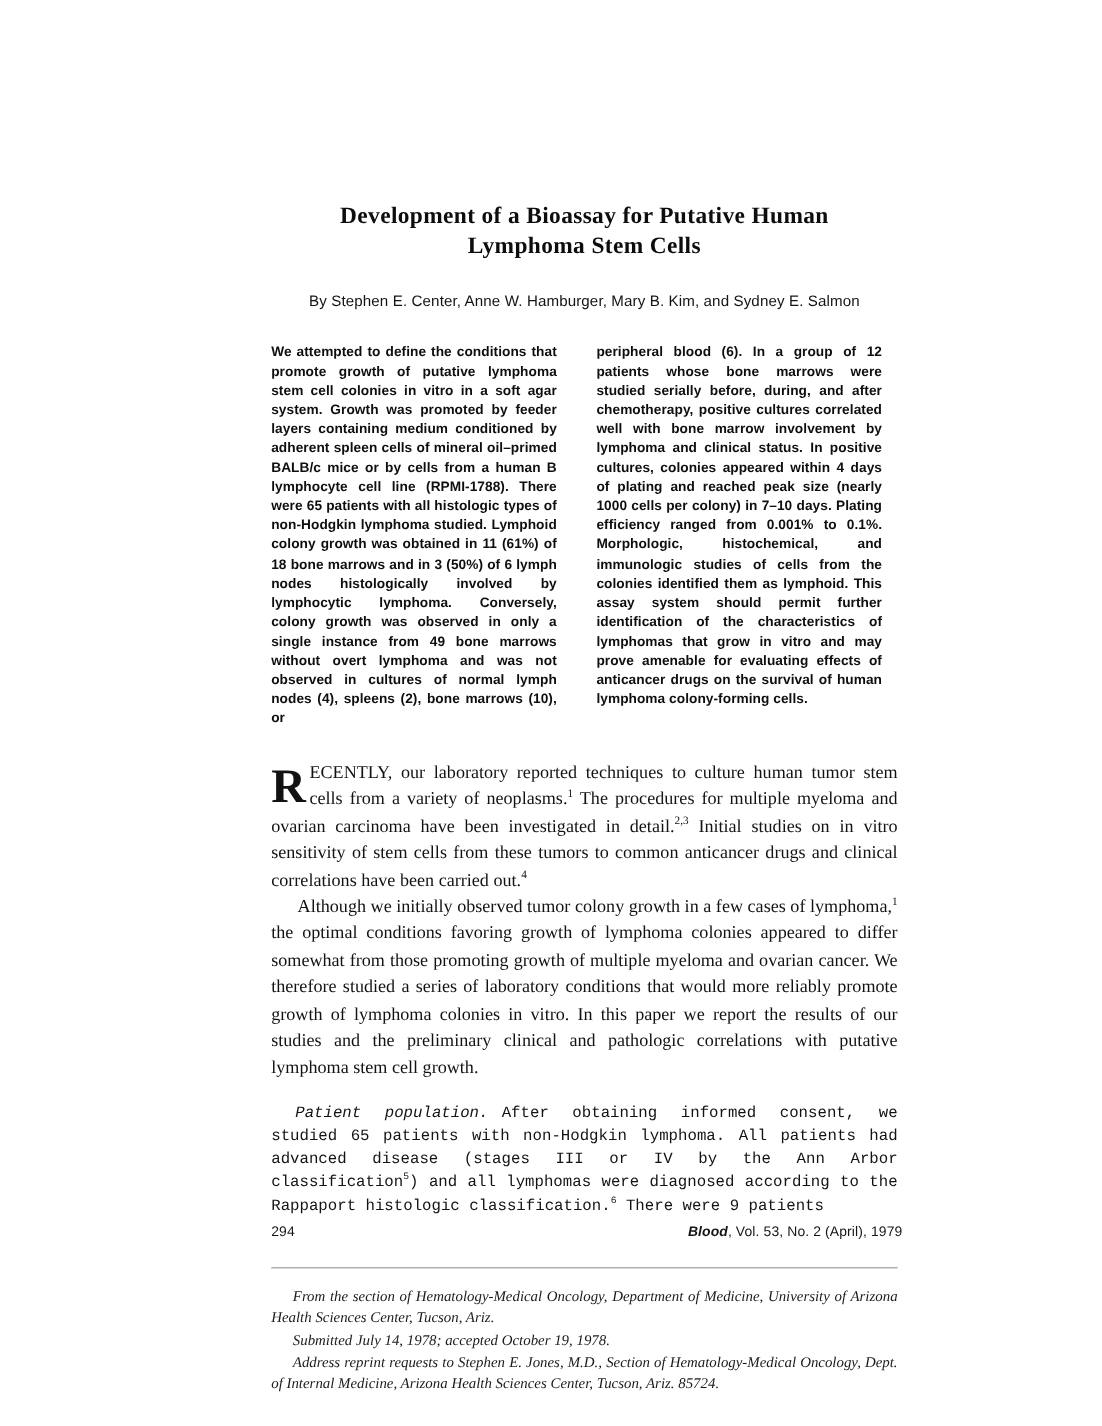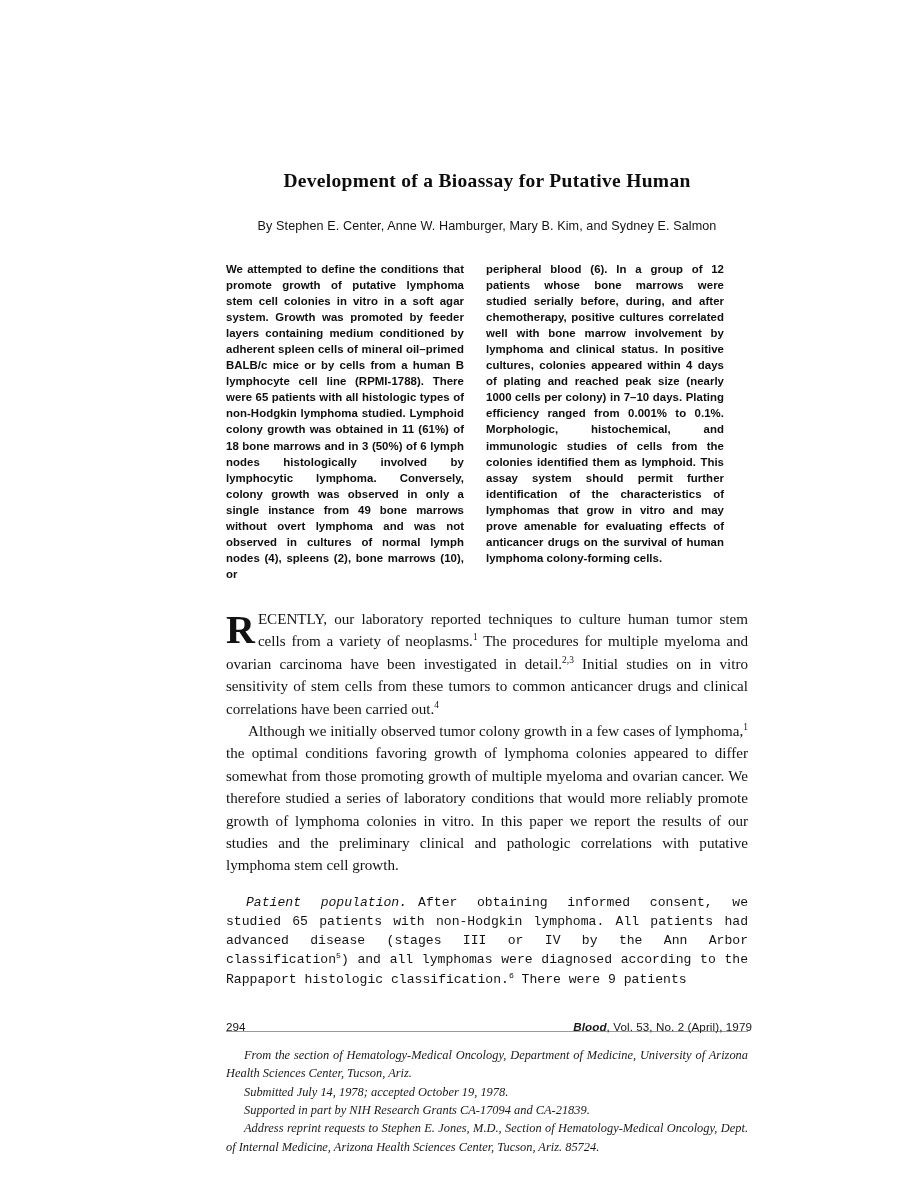--- a/index.html
+++ b/index.html
@@ -56,21 +56,21 @@
     font-family: "Liberation Sans", sans-serif;
     font-size: 12.6px;
     letter-spacing: 0.1px;
     color: #131313;
   }
 
   
   .abstract {
     margin-top: 28px;
     display: flex;
-    gap: 22px;
+    gap: 33px;
   }
   .abstract-col {
     width: 238px;
     font-family: "Liberation Sans", sans-serif;
     font-weight: bold;
     font-size: 11.4px;
     line-height: 16.05px;
     text-align: justify;
     text-justify: inter-word;
     color: #0e0e0e;
@@ -178,20 +178,21 @@
 </head>
 <body>
 
 <div class="page">
 
   <div class="content">
 
     <div class="title-block">
       <h1 class="article-title">
         <span>Development of a Bioassay for Putative Human</span>
+        <span class="line2">Lymphoma Stem Cells</span>
       </h1>
       <div class="authors">By Stephen E. Center, Anne W. Hamburger, Mary B. Kim, and Sydney E. Salmon</div>
     </div>
 
     <div class="abstract">
       <div class="abstract-col">
         <p>We attempted to define the conditions that promote growth of putative lymphoma stem cell colonies in vitro in a soft agar system. Growth was promoted by feeder layers containing medium conditioned by adherent spleen cells of mineral oil–primed BALB/c mice or by cells from a human B lymphocyte cell line (RPMI-1788). There were 65 patients with all histologic types of non-Hodgkin lymphoma studied. Lymphoid colony growth was obtained in 11 (61%) of 18 bone marrows and in 3 (50%) of 6 lymph nodes histologically involved by lymphocytic lymphoma. Conversely, colony growth was observed in only a single instance from 49 bone marrows without overt lymphoma and was not observed in cultures of normal lymph nodes (4), spleens (2), bone marrows (10), or</p>
       </div>
       <div class="abstract-col">
         <p>peripheral blood (6). In a group of 12 patients whose bone marrows were studied serially before, during, and after chemotherapy, positive cultures correlated well with bone marrow involvement by lymphoma and clinical status. In positive cultures, colonies appeared within 4 days of plating and reached peak size (nearly 1000 cells per colony) in 7–10 days. Plating efficiency ranged from 0.001% to 0.1%. Morphologic, histochemical, and immunologic studies of cells from the colonies identified them as lymphoid. This assay system should permit further identification of the characteristics of lymphomas that grow in vitro and may prove amenable for evaluating effects of anticancer drugs on the survival of human lymphoma colony-forming cells.</p>
@@ -212,21 +213,20 @@
       <p>
         <span class="run-in">Patient population.</span><span class="run-in-gap"></span><span>After obtaining informed consent, we studied 65 patients with non-Hodgkin lymphoma. All patients had advanced disease (stages III or IV by the Ann Arbor classification</span><sup>5</sup><span>) and all lymphomas were diagnosed according to the Rappaport histologic classification.</span><sup>6</sup><span> There were 9 patients</span>
       </p>
     </div>
 
     <div class="footnote-rule"></div>
 
     <div class="footnotes">
       <p>From the section of Hematology-Medical Oncology, Department of Medicine, University of Arizona Health Sciences Center, Tucson, Ariz.</p>
       <p>Submitted July 14, 1978; accepted October 19, 1978.</p>
-      <p>Supported in part by NIH Research Grants CA-17094 and CA-21839.</p>
       <p>Address reprint requests to Stephen E. Jones, M.D., Section of Hematology-Medical Oncology, Dept. of Internal Medicine, Arizona Health Sciences Center, Tucson, Ariz. 85724.</p>
 
     </div>
 
   </div>
 
   <div class="footer">
     <div>294</div>
     <div class="journal"><em>Blood</em><span>, Vol. 53, No. 2 (April), 1979</span></div>
   </div>

